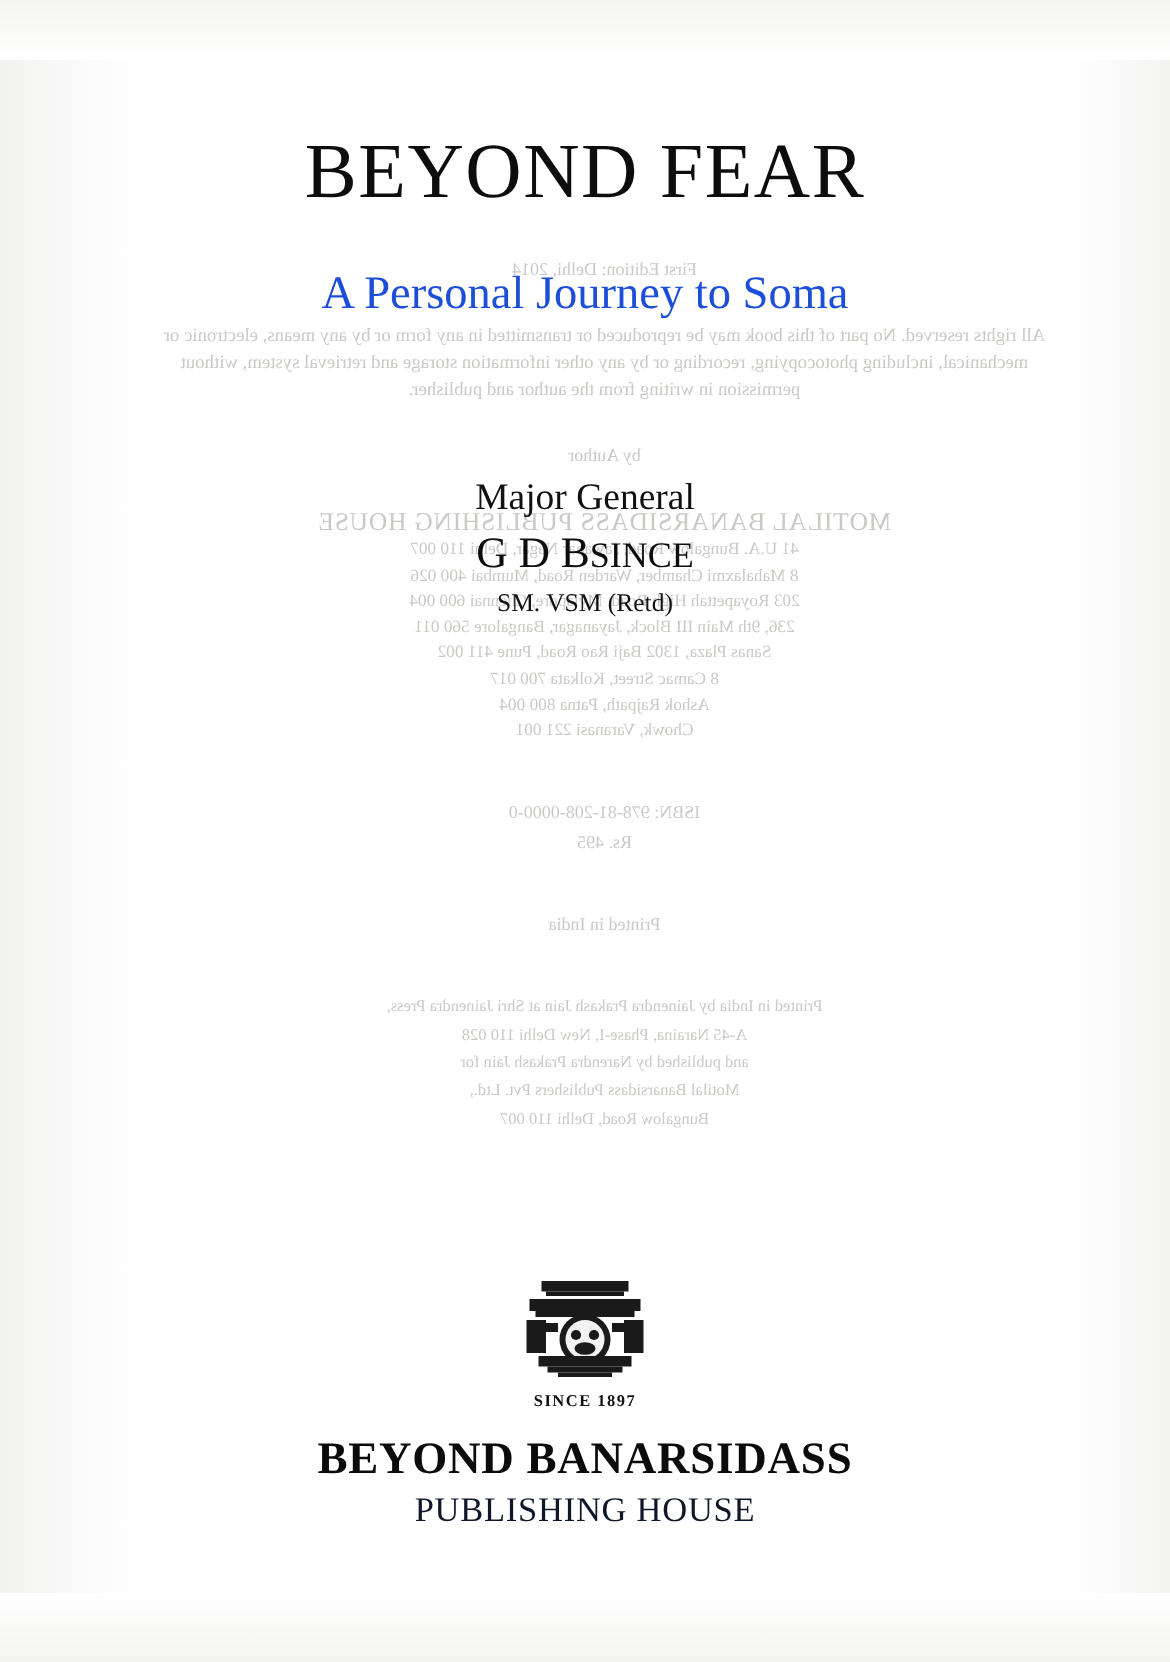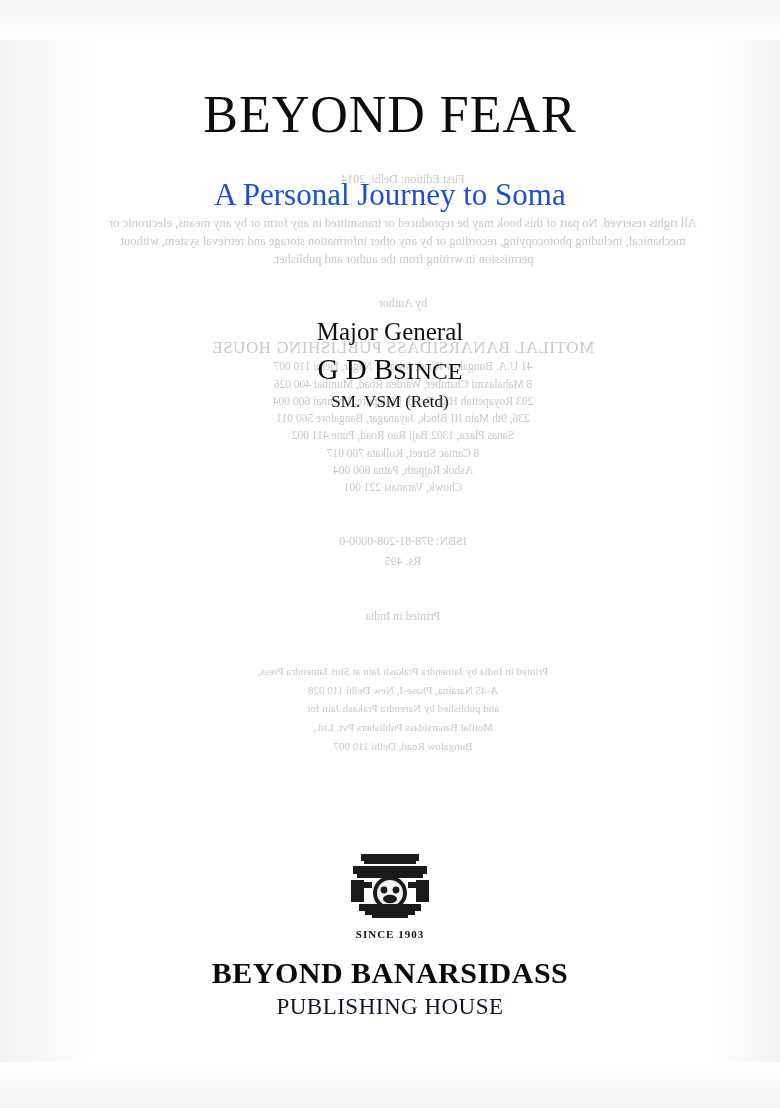--- a/index.html
+++ b/index.html
@@ -222,18 +222,18 @@
         <circle cx="43" cy="41" r="17" fill="#1a1a1a"></circle>
         <circle cx="43" cy="41" r="13" fill="#f2f2f2"></circle>
         <circle cx="37" cy="38" r="3.4" fill="#1a1a1a"></circle>
         <circle cx="49" cy="38" r="3.4" fill="#1a1a1a"></circle>
         <ellipse cx="43" cy="47" rx="7" ry="4.2" fill="#1a1a1a"></ellipse>
         <rect x="12" y="52" width="62" height="7" fill="#1a1a1a"></rect>
         <rect x="18" y="59" width="50" height="4" fill="#1a1a1a"></rect>
         <rect x="25" y="63" width="36" height="3" fill="#1a1a1a"></rect>
       </svg>
     </div>
-    <div class="logo-since">SINCE 1903</div>
+    <div class="logo-since">SINCE 1897</div>
     <div class="publisher-name">BEYOND BANARSIDASS</div>
     <div class="publisher-kind">PUBLISHING HOUSE</div>
   </div>
 
 </div>
 
 </body></html>

